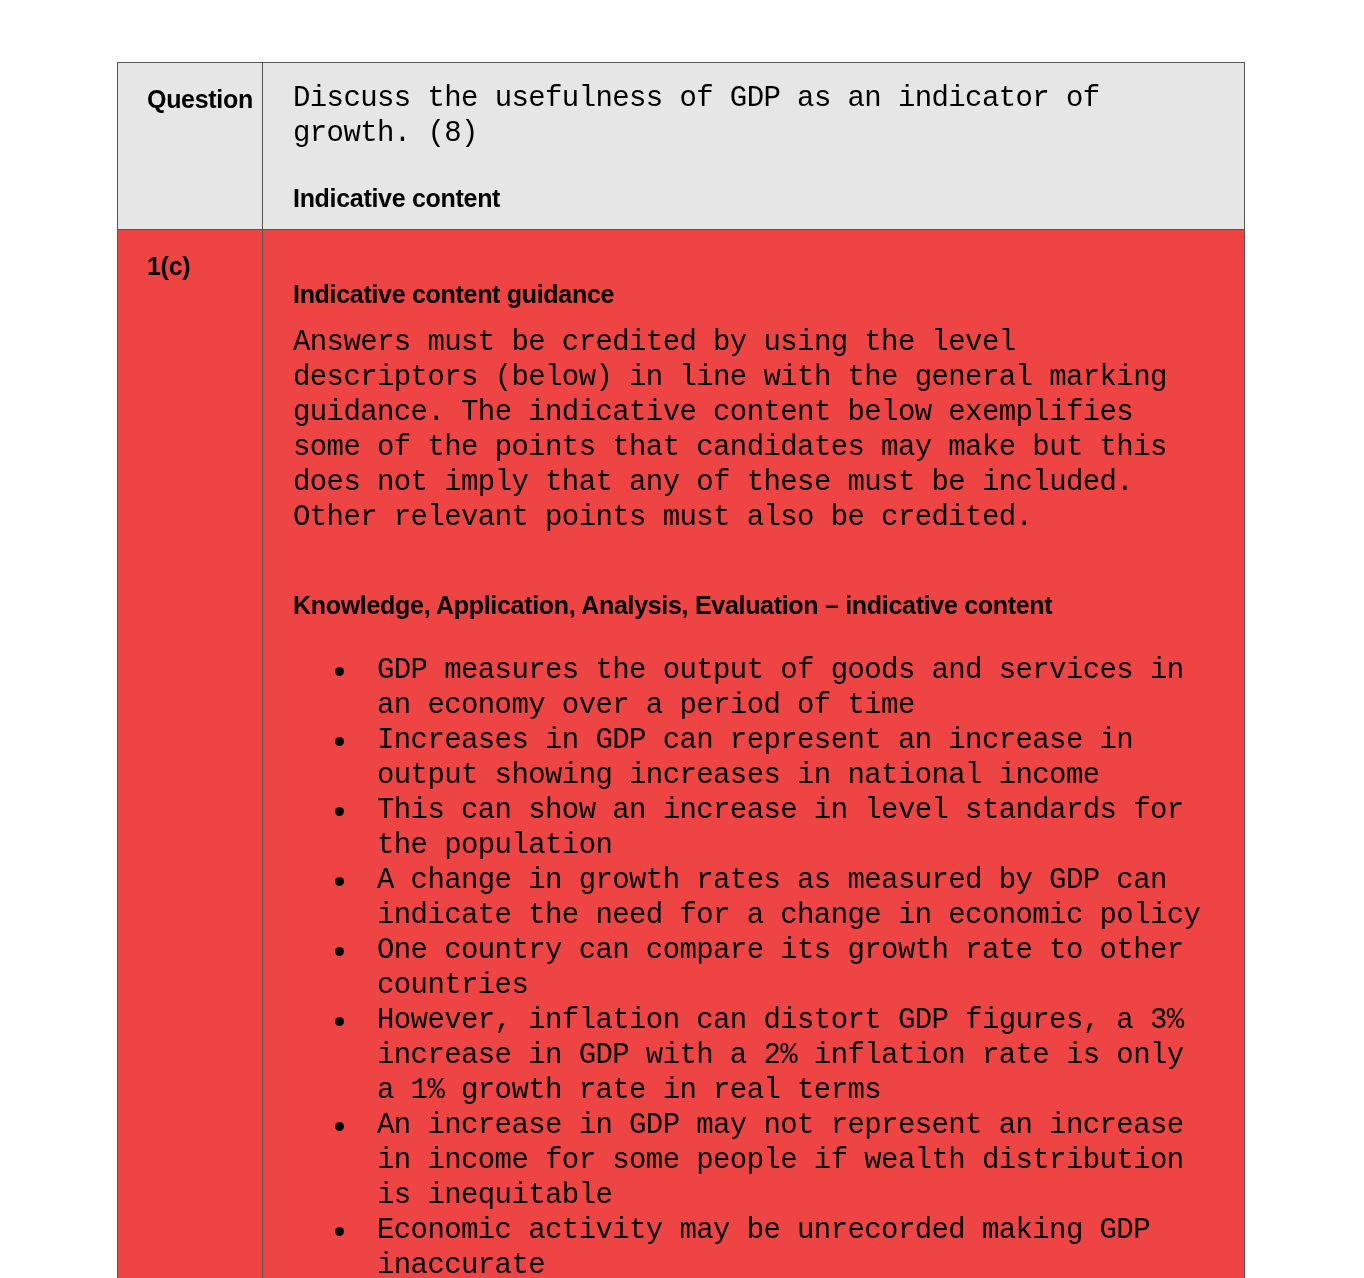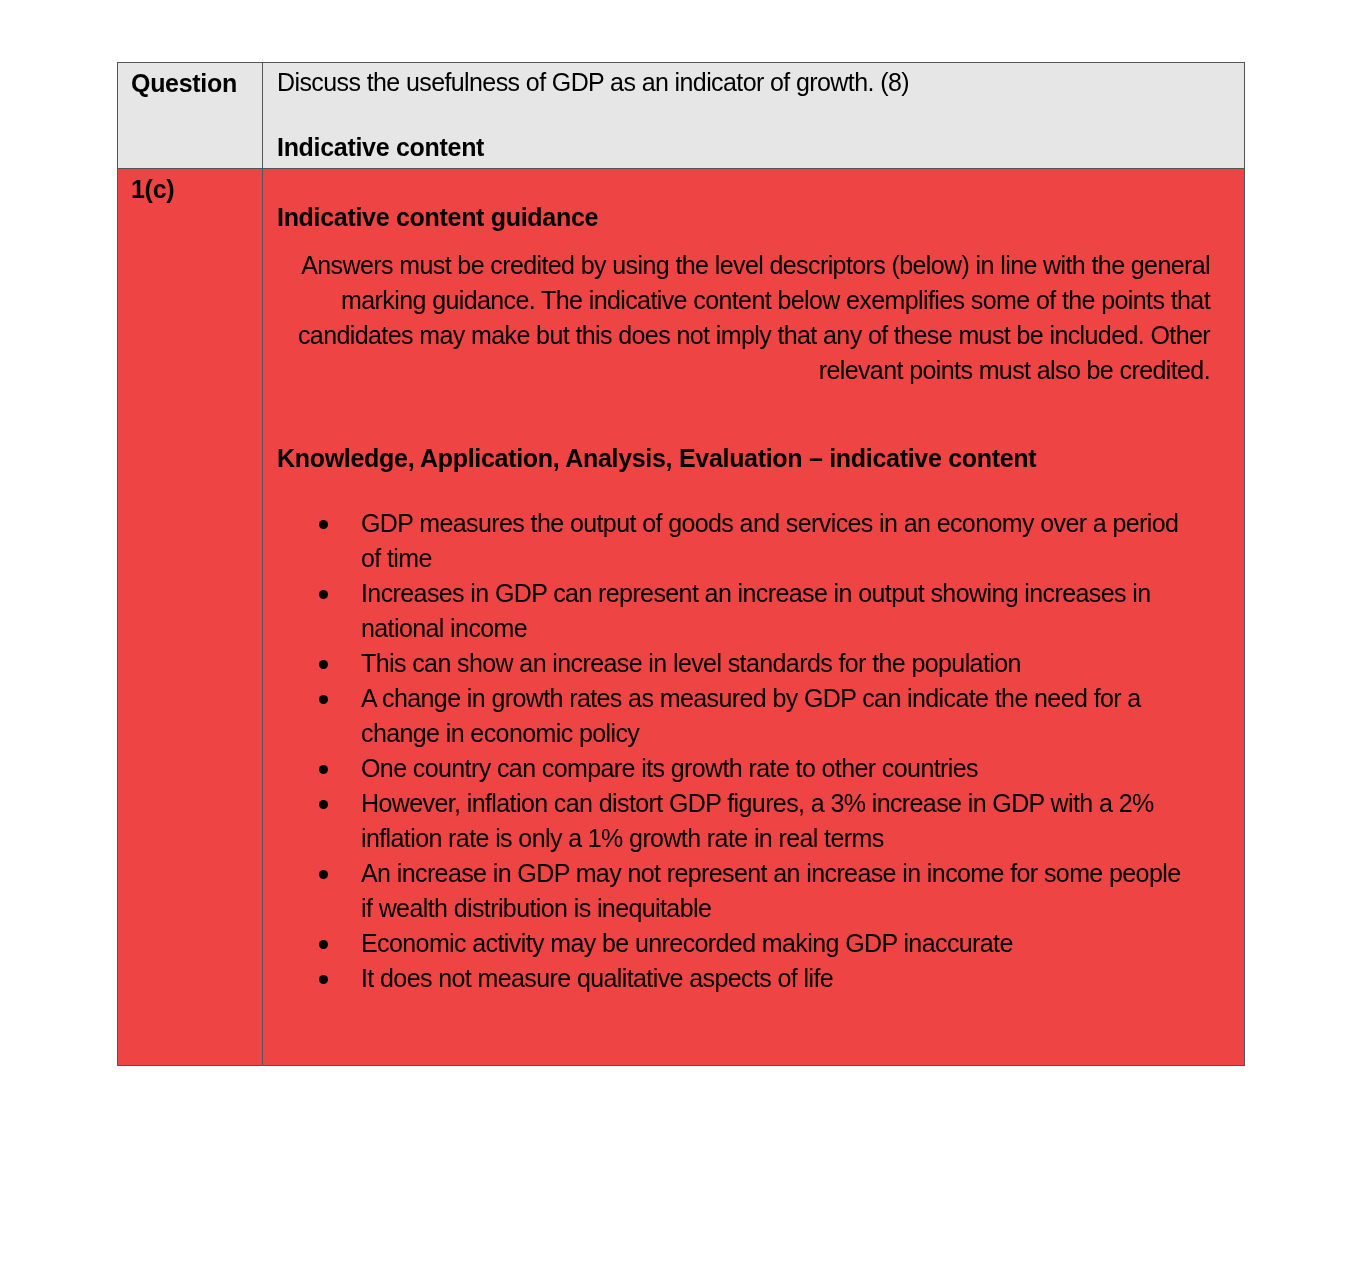--- a/index.html
+++ b/index.html
@@ -18,21 +18,21 @@
       position: absolute;
       left: 117px;
       top: 62px;
       width: 1127px;
       border-collapse: collapse;
       table-layout: fixed;
     }
     .mark-table td {
       border: 1px solid #555;
       vertical-align: top;
-      padding: 0;
+      padding: 16px;
     }
     .col-left { width: 145px; }
     .col-right { width: 982px; }
     .header-row td {
       background: #e6e6e6;
       height: 105px;
     }
     .body-row td {
       height: 896px;
       background: #ef4444;
@@ -45,44 +45,43 @@
     }
     .q-label {
       display: block;
       padding: 6px 0 0 13px;
     }
     .ref-label {
       display: block;
       padding: 6px 0 0 13px;
     }
     .prose {
-      font-family: Liberation Sans, sans-serif;
-      font-size: 25px;
+      font-family: Liberation Mono, monospace;
+      font-size: 29px;
       letter-spacing: -0.6px;
       line-height: 35px;
     }
     .q-text {
       display: block;
       padding: 2px 0 0 14px;
     }
     .header-sub {
       display: block;
       padding: 33px 0 0 14px;
     }
     .right-body {
       padding: 34px 20px 0 14px;
     }
     .guidance-title {
       display: block;
       margin-bottom: 16px;
     }
     .guidance-text {
       display: block;
-      margin: 14px;
-      text-align: right;
+      margin: 0;
     }
     .kaae-title {
       display: block;
       margin-top: 56px;
     }
     .bullets {
       list-style: none;
       margin: 33px 0 0 0;
       padding: 0 0 0 84px;
       width: 830px;

